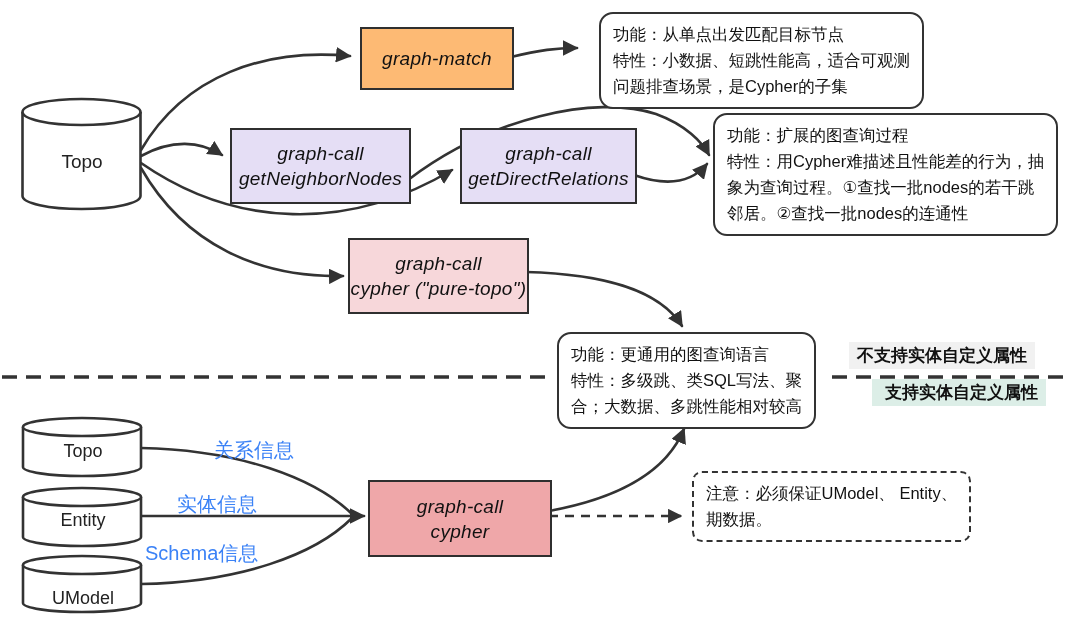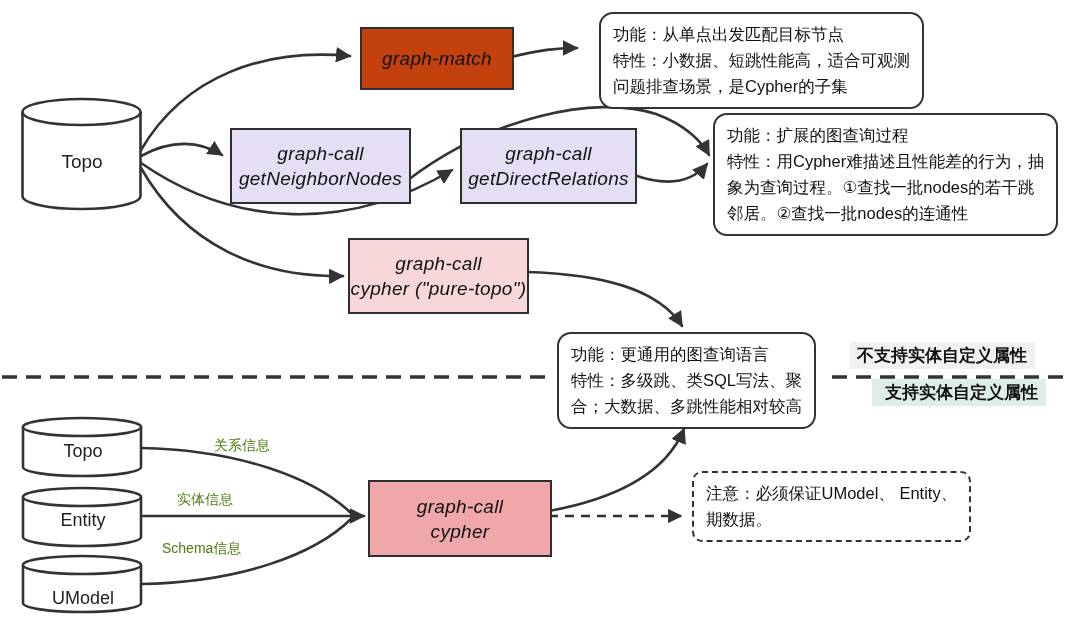--- a/index.html
+++ b/index.html
@@ -8,41 +8,41 @@
   #wires{position:absolute;left:0;top:0;z-index:1;}
   .arrow{fill:none;stroke:#333;stroke-width:2.6;stroke-linecap:round;}
   .dash{fill:none;stroke:#333;stroke-width:3.6;stroke-dasharray:15 9;}
   .dasharrow{fill:none;stroke:#333;stroke-width:2.4;stroke-dasharray:9 7;}
   .cyl{fill:#fff;stroke:#333;stroke-width:2.6;}
   .cylfill{fill:#fff;stroke:none;}
 
   .node{position:absolute;z-index:2;border:2.5px solid #2f2f2f;display:flex;flex-direction:column;
         align-items:center;justify-content:center;font-style:italic;font-size:19px;line-height:25px;
         letter-spacing:.3px;text-align:center;}
-  #gm {left:360px;top:27px;width:150px;height:59px;background:#c2410c;}
+  #gm {left:360px;top:27px;width:150px;height:59px;background:#fdba74;}
   #gnn{left:230px;top:128px;width:177px;height:72px;background:#e5def5;}
   #gdr{left:460px;top:128px;width:173px;height:72px;background:#e5def5;}
   #gpt{left:348px;top:238px;width:177px;height:72px;background:#f7d7da;}
   #gc {left:368px;top:480px;width:180px;height:73px;background:#efa7a9;}
 
   .callout{position:absolute;z-index:2;background:#fff;border:2.5px solid #333;border-radius:14px;
            padding:7px 12px 8px 12px;font-size:16.5px;line-height:26px;white-space:nowrap;}
   #an1{left:585px;top:12px;margin-left:14px;}
   #an2{left:713px;top:113px;}
   #an3{left:557px;top:332px;}
   #note{left:692px;top:471px;border-style:dashed;border-radius:10px;}
 
   .hl{position:absolute;z-index:3;font-weight:bold;font-size:17px;padding:2px 8px;white-space:nowrap;}
   #hl-top{left:849px;top:342px;background:#f1f1f1;}
   #hl-bottom{left:872px;top:379px;background:#dceee7;padding-left:13px;}
 
-  .elabel{position:absolute;z-index:2;font-size:14px;color:#4d7c0f;white-space:nowrap;}
+  .elabel{position:absolute;z-index:2;font-size:20px;color:#3b82f6;white-space:nowrap;}
   #el1{left:214px;top:437px;}
   #el2{left:177px;top:491px;}
-  #el3{left:145px;top:540px;margin-left:17px;}
+  #el3{left:145px;top:540px;}
 
   .dblabel{position:absolute;z-index:2;font-size:19px;color:#222;transform:translateX(-50%);white-space:nowrap;}
   #db-top{left:82px;top:151px;}
   #db-topo{left:83px;top:441px;font-size:18px;}
   #db-entity{left:83px;top:510px;font-size:18px;}
   #db-umodel{left:83px;top:588px;font-size:18px;}
 </style>
 </head>
 <body>
 

